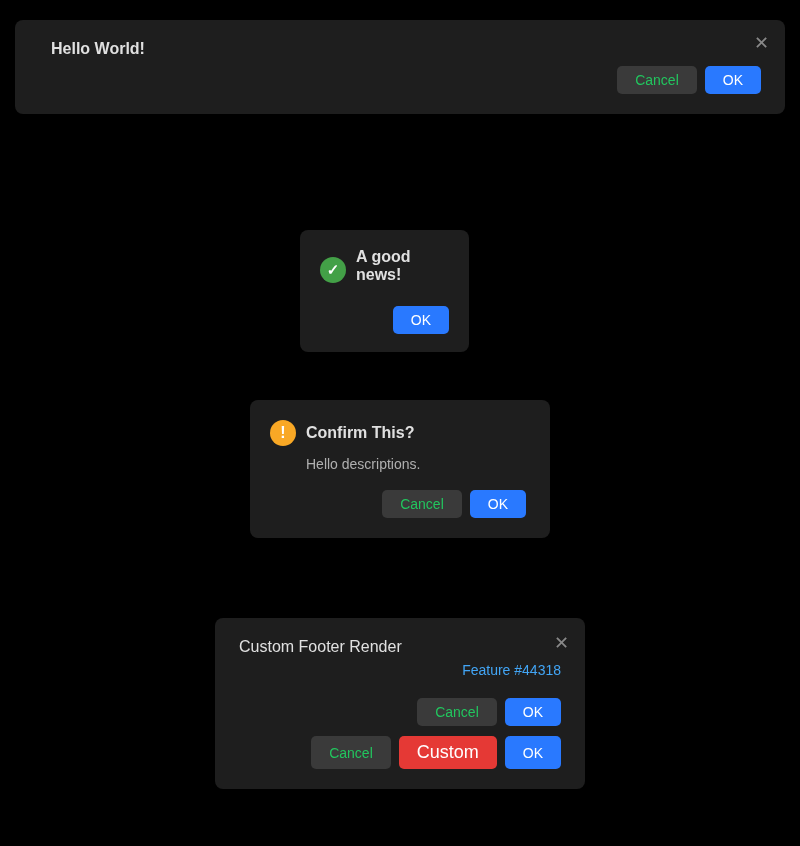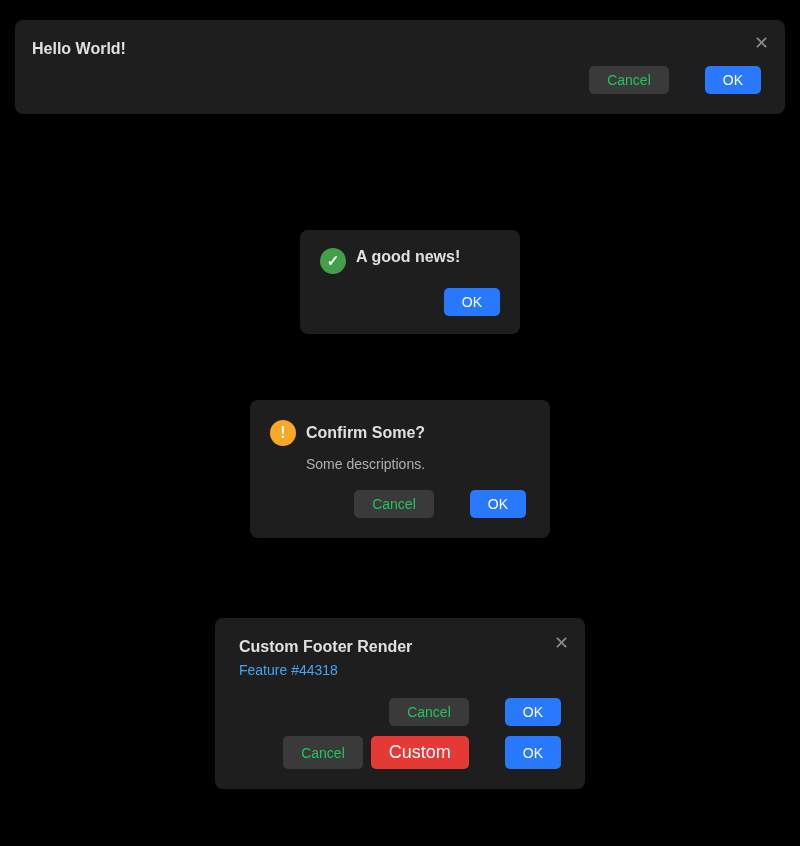--- a/index.html
+++ b/index.html
@@ -14,21 +14,21 @@
     }
 
     
     .dialog-1 {
       position: absolute;
       top: 20px;
       left: 15px;
       right: 15px;
       background: #1e1e1e;
       border-radius: 8px;
-      padding: 20px 24px 20px 17px;
+      padding: 20px 24px 20px 36px;
     }
 
     .dialog-title {
       font-size: 16px;
       font-weight: 600;
       color: #e0e0e0;
       margin-bottom: 8px;
     }
 
     .dialog-body {
@@ -66,39 +66,38 @@
     }
 
     .btn-ok {
       background: #2979ff;
       color: #fff;
       border: none;
       border-radius: 5px;
       padding: 6px 18px;
       font-size: 14px;
       cursor: pointer;
-      margin-left: 28px;
     }
 
     .btn-custom {
       background: #e53935;
       color: #fff;
       border: none;
       border-radius: 5px;
       padding: 6px 18px;
       font-size: 18px;
       cursor: pointer;
     }
 
     
     .dialog-2 {
       position: absolute;
       top: 230px;
       left: 300px;
-      width: 220px;
+      width: 169px;
       background: #1e1e1e;
       border-radius: 8px;
       padding: 18px 20px 18px 20px;
     }
 
     .dialog-2-header {
       display: flex;
       align-items: center;
       gap: 10px;
       margin-bottom: 14px;
@@ -184,31 +183,32 @@
       top: 618px;
       left: 215px;
       width: 370px;
       background: #1e1e1e;
       border-radius: 8px;
       padding: 20px 24px 20px 24px;
     }
 
     .dialog-4-title {
       font-size: 16px;
-      font-weight: 700;
+      font-weight: 400;
       color: #e0e0e0;
       margin-bottom: 6px;
     }
 
     .dialog-4-link {
       color: #42a5f5;
       font-size: 14px;
       text-decoration: none;
       margin-bottom: 20px;
       display: block;
+      text-align: right;
     }
 
     .dialog-4-footer-top {
       display: flex;
       justify-content: flex-end;
       gap: 8px;
       margin-bottom: 10px;
     }
 
     .dialog-4-footer-bottom {
@@ -246,23 +246,23 @@
     <span class="dialog-title">A good news!</span>
   </div>
   <div class="dialog-2-footer">
     <button class="btn-ok">OK</button>
   </div>
 </div>
 
 <div class="dialog-3">
   <div class="dialog-3-header">
     <div class="icon-warn">!</div>
-    <span class="dialog-3-title">Confirm Some?</span>
-  </div>
-  <div class="dialog-3-body">Some descriptions.</div>
+    <span class="dialog-3-title">Confirm This?</span>
+  </div>
+  <div class="dialog-3-body">Hello descriptions.</div>
   <div class="dialog-3-footer">
     <button class="btn-cancel">Cancel</button>
     <button class="btn-ok">OK</button>
   </div>
 </div>
 
 <div class="dialog-4">
   <div class="dialog-4-title">Custom Footer Render</div>
   <a class="dialog-4-link" href="#">Feature #44318</a>
   <button class="dialog-4-close">✕</button>

